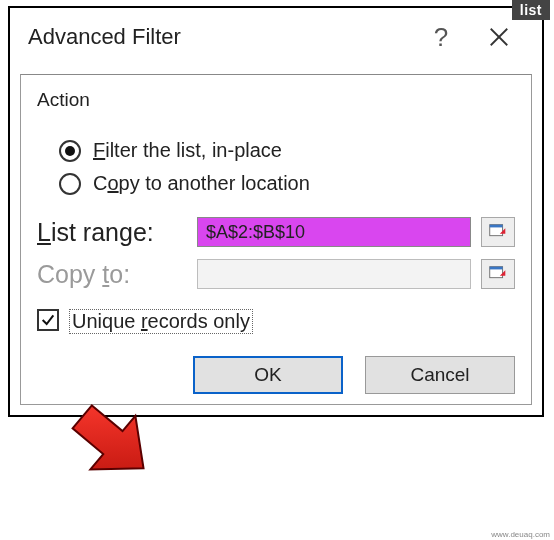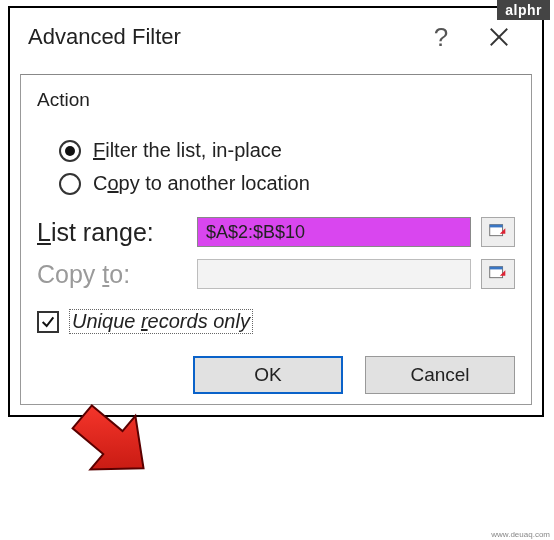--- a/index.html
+++ b/index.html
@@ -87,24 +87,23 @@
   .range-btn {
     width: 34px; height: 30px;
     border: 1px solid #a8a8a8;
     background: #eee;
     display: flex; align-items: center; justify-content: center;
     flex: 0 0 auto;
   }
   .range-btn svg { width: 22px; height: 22px; }
   
   .check-row {
-    display: flex; align-items: center; gap: 10px;
+    display: flex; gap: 10px;
     margin-top: 20px; font-size: 20px;
     position: relative;
-    font-style: italic;
   }
   .checkbox {
     width: 22px; height: 22px;
     border: 2px solid #333;
     display: inline-flex; align-items: center; justify-content: center;
     background: #fff;
   }
   .checkbox svg { width: 16px; height: 16px; stroke: #111; stroke-width: 3; fill: none; }
   .dotted-focus { border: 1px dotted #666; padding: 0 2px; }
   
@@ -138,21 +137,21 @@
   }
   .badge-bot {
     position: absolute; right: 4px; bottom: 1px;
     font-size: 8px; color: #888;
     z-index: 60;
   }
 </style>
 </head>
 <body>
 
-<div class="badge-top">alphr</div>
+<div class="badge-top">list</div>
 <div class="badge-bot">www.deuaq.com</div>
 
 <div class="outer">
 
   <div class="titlebar">
     <div class="title">Advanced Filter</div>
     <div class="spacer"></div>
     <div class="help" title="Help">?</div>
     <div class="close" title="Close">
       <svg viewBox="0 0 24 24">

